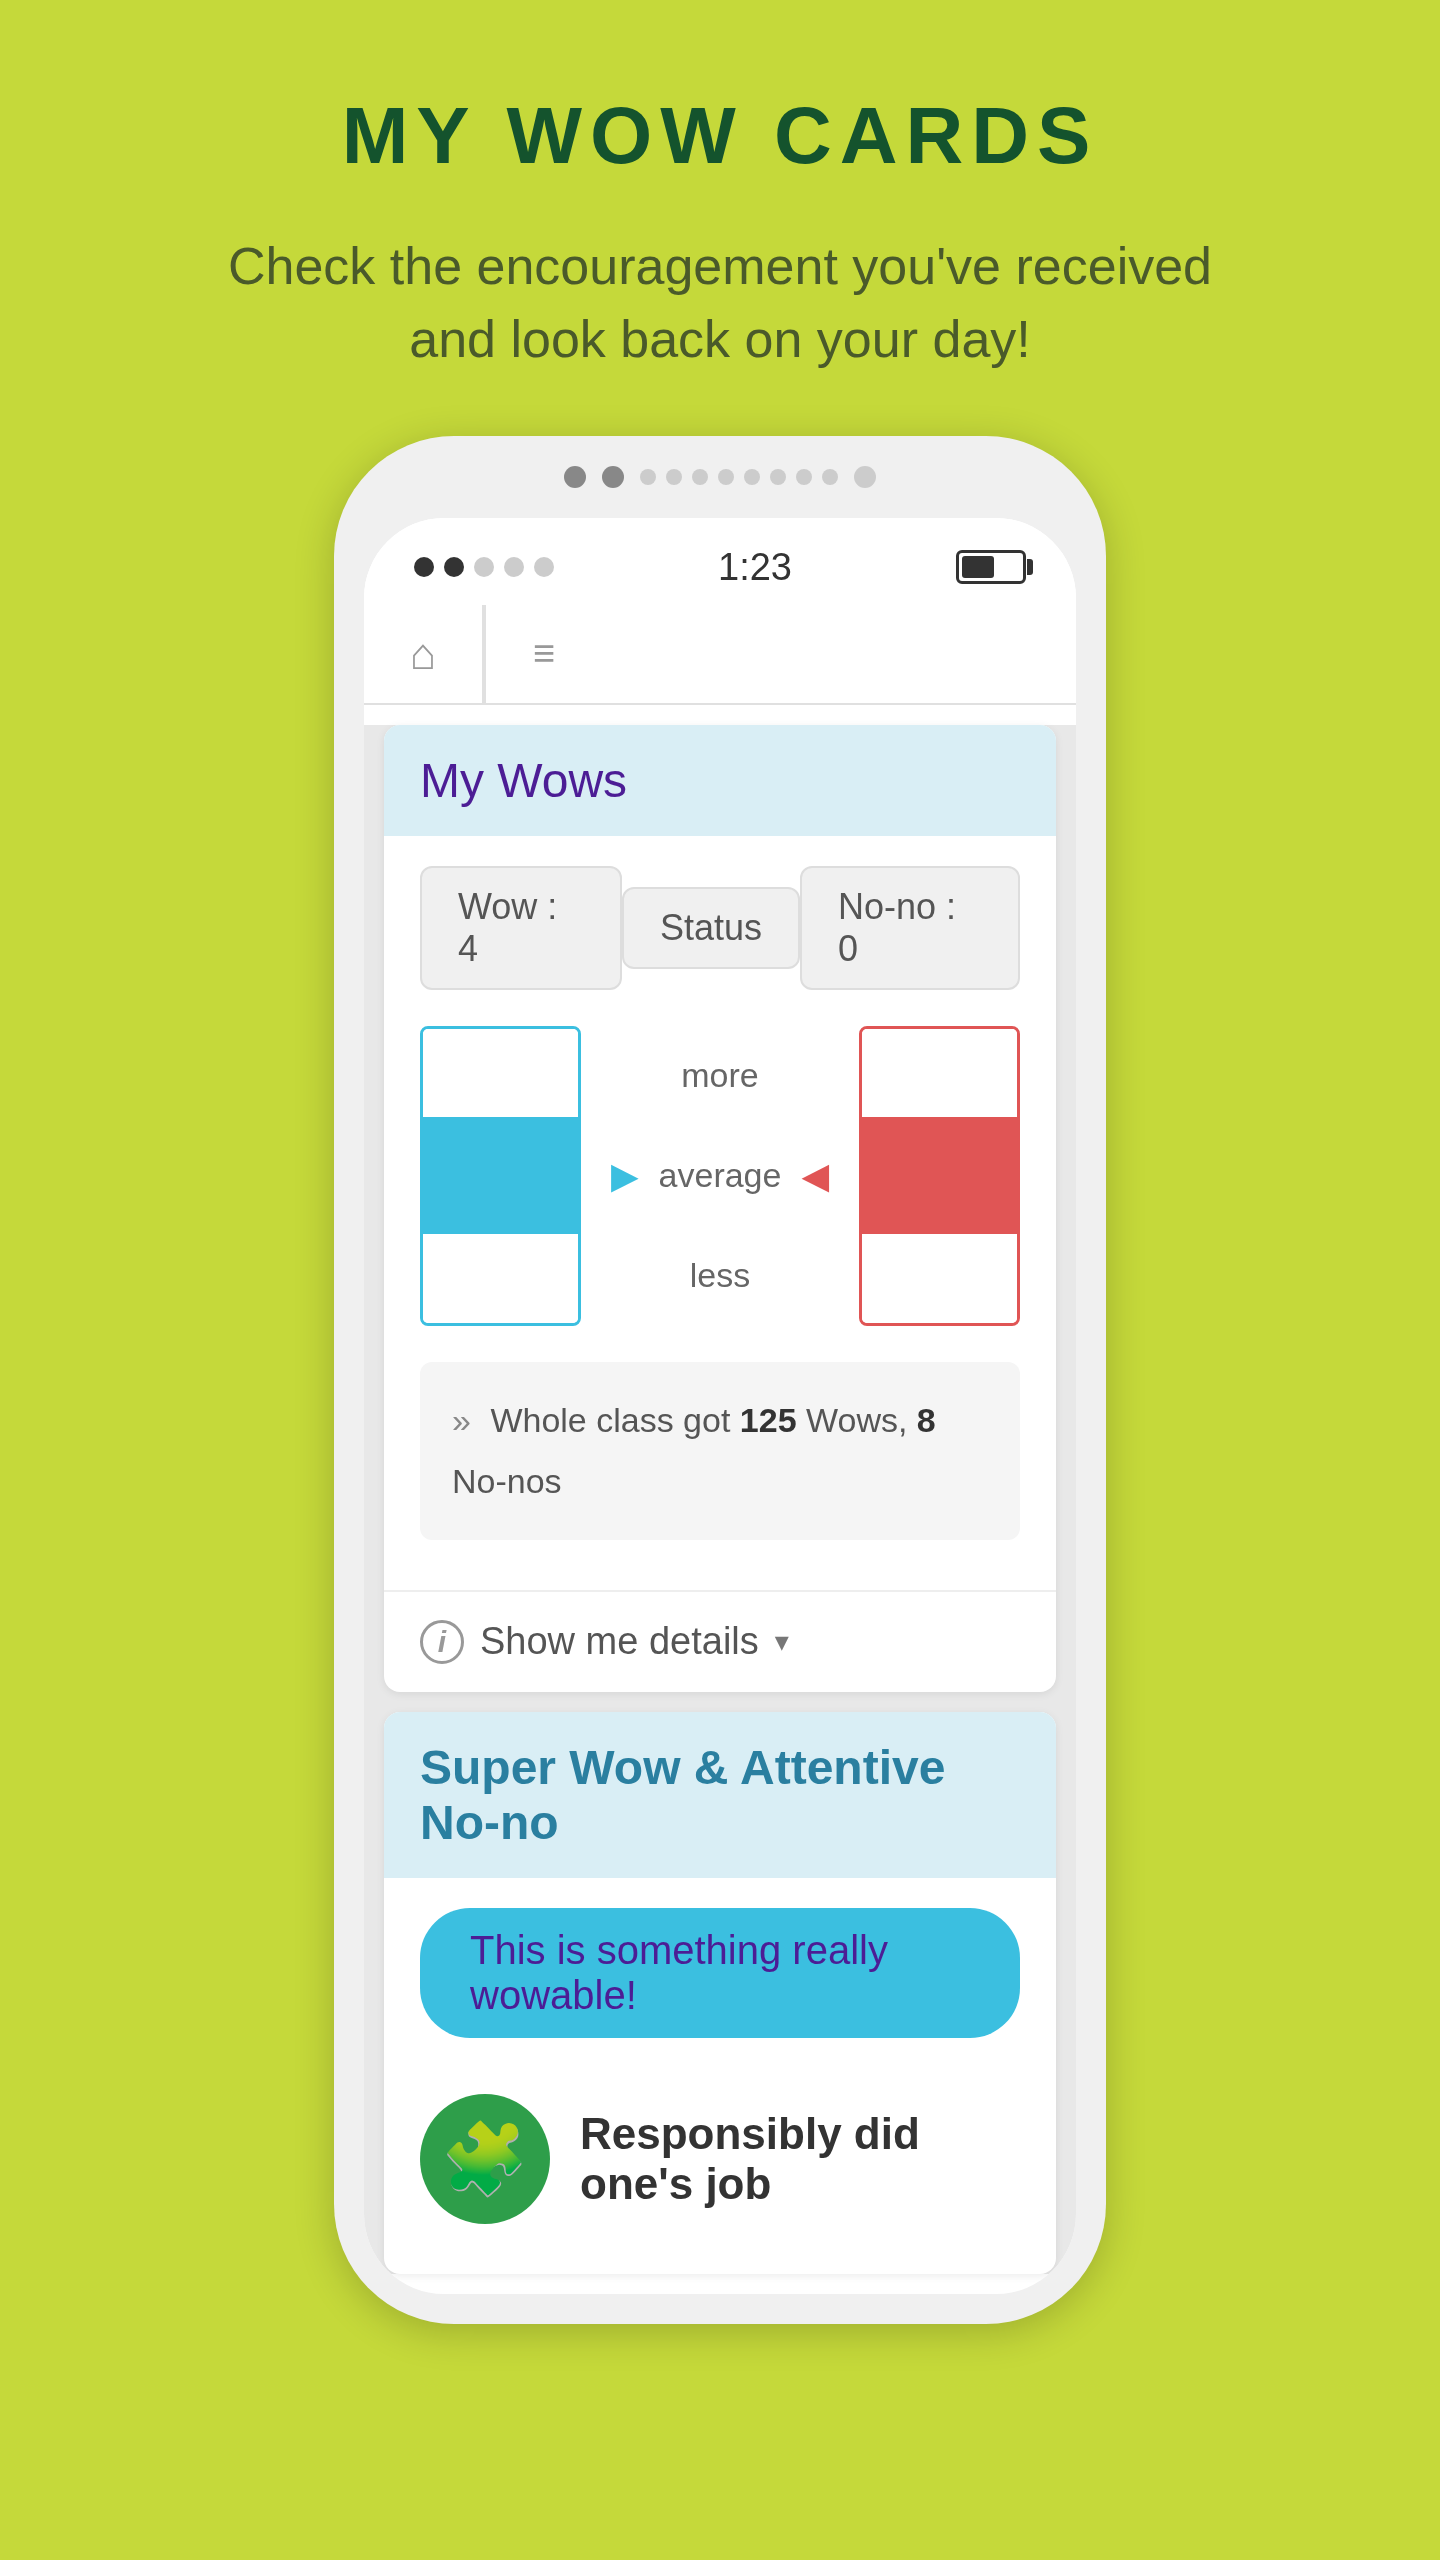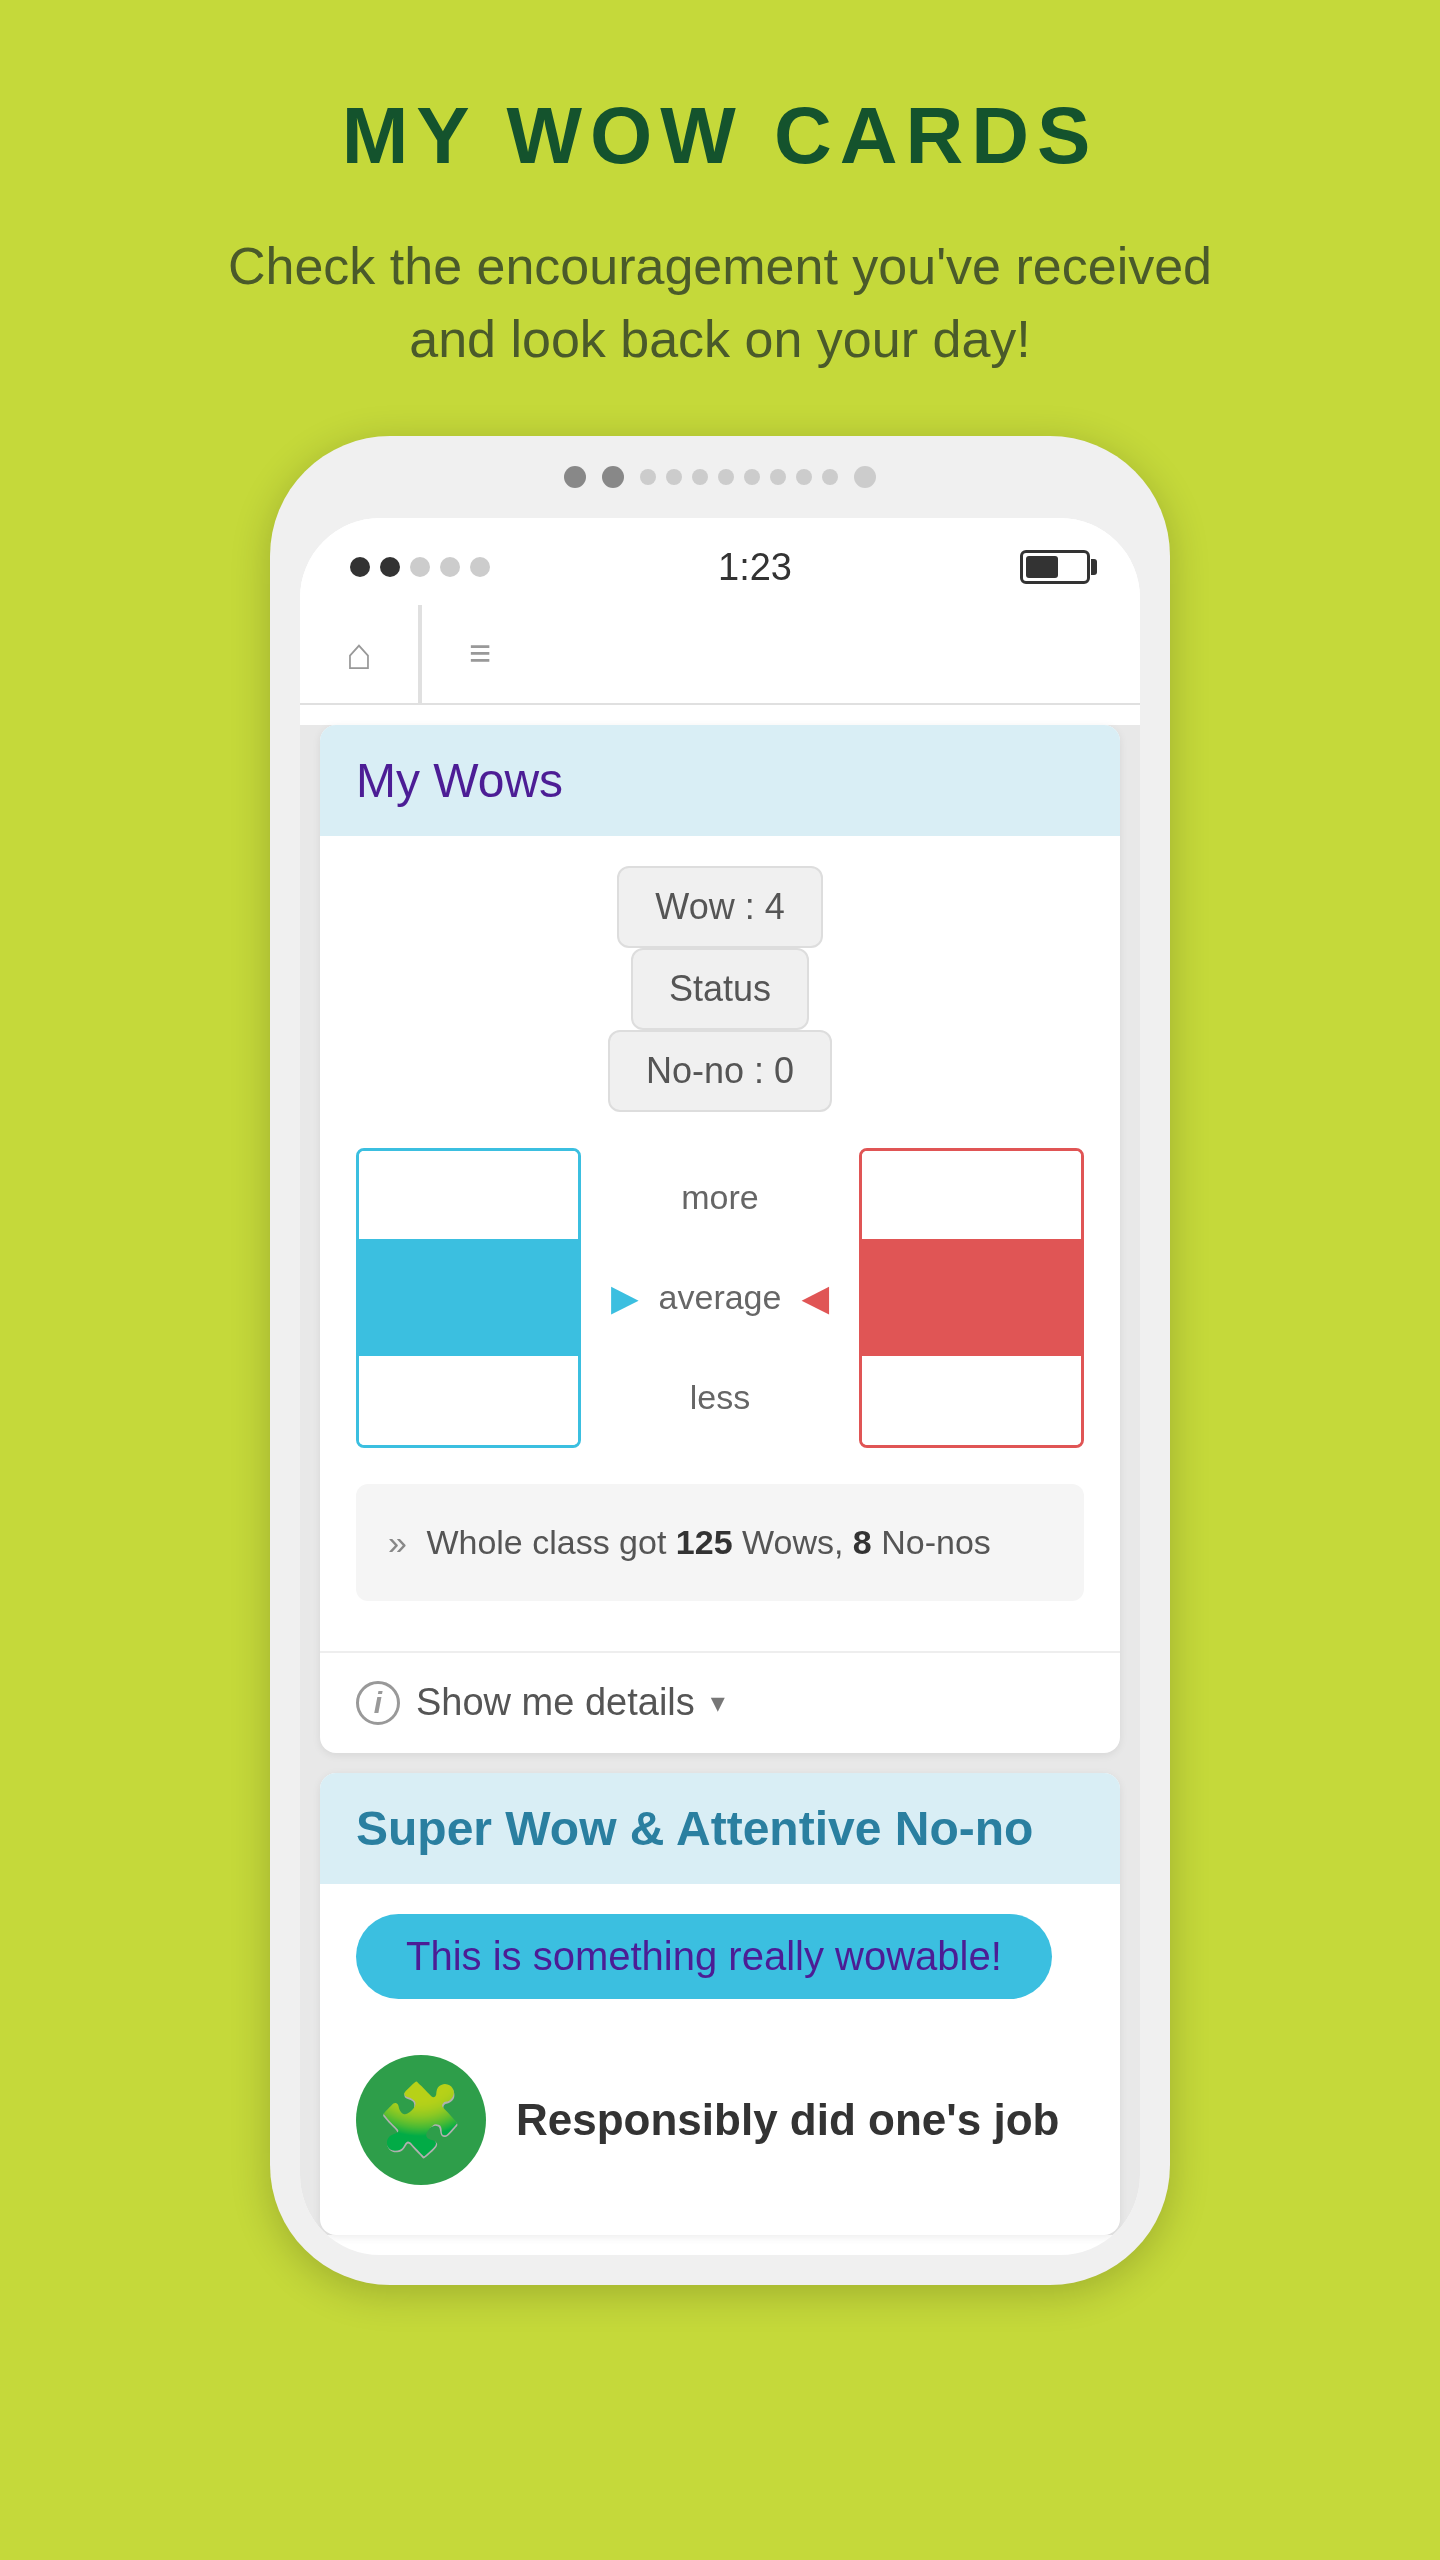--- a/index.html
+++ b/index.html
@@ -32,21 +32,21 @@
     }
 
     .page-subtitle {
       font-size: 52px;
       color: #4a5a2a;
       line-height: 1.4;
     }
 
     
     .phone-frame {
-      width: 900px;
+      width: 772px;
       background: #f0f0f0;
       border-radius: 120px;
       padding: 30px;
       box-shadow: 0 8px 40px rgba(0,0,0,0.2);
       position: relative;
     }
 
     
     .pagination-dots {
       display: flex;
@@ -225,21 +225,20 @@
     .card-body {
       padding: 30px 36px;
     }
 
     
     .stats-row {
       display: flex;
       justify-content: space-between;
       align-items: center;
       margin-bottom: 36px;
-      flex-direction: column;
     }
 
     .stat-badge {
       background: #f0f0f0;
       border: 2px solid #ddd;
       border-radius: 12px;
       padding: 18px 36px;
       font-size: 36px;
       color: #555;
     }

